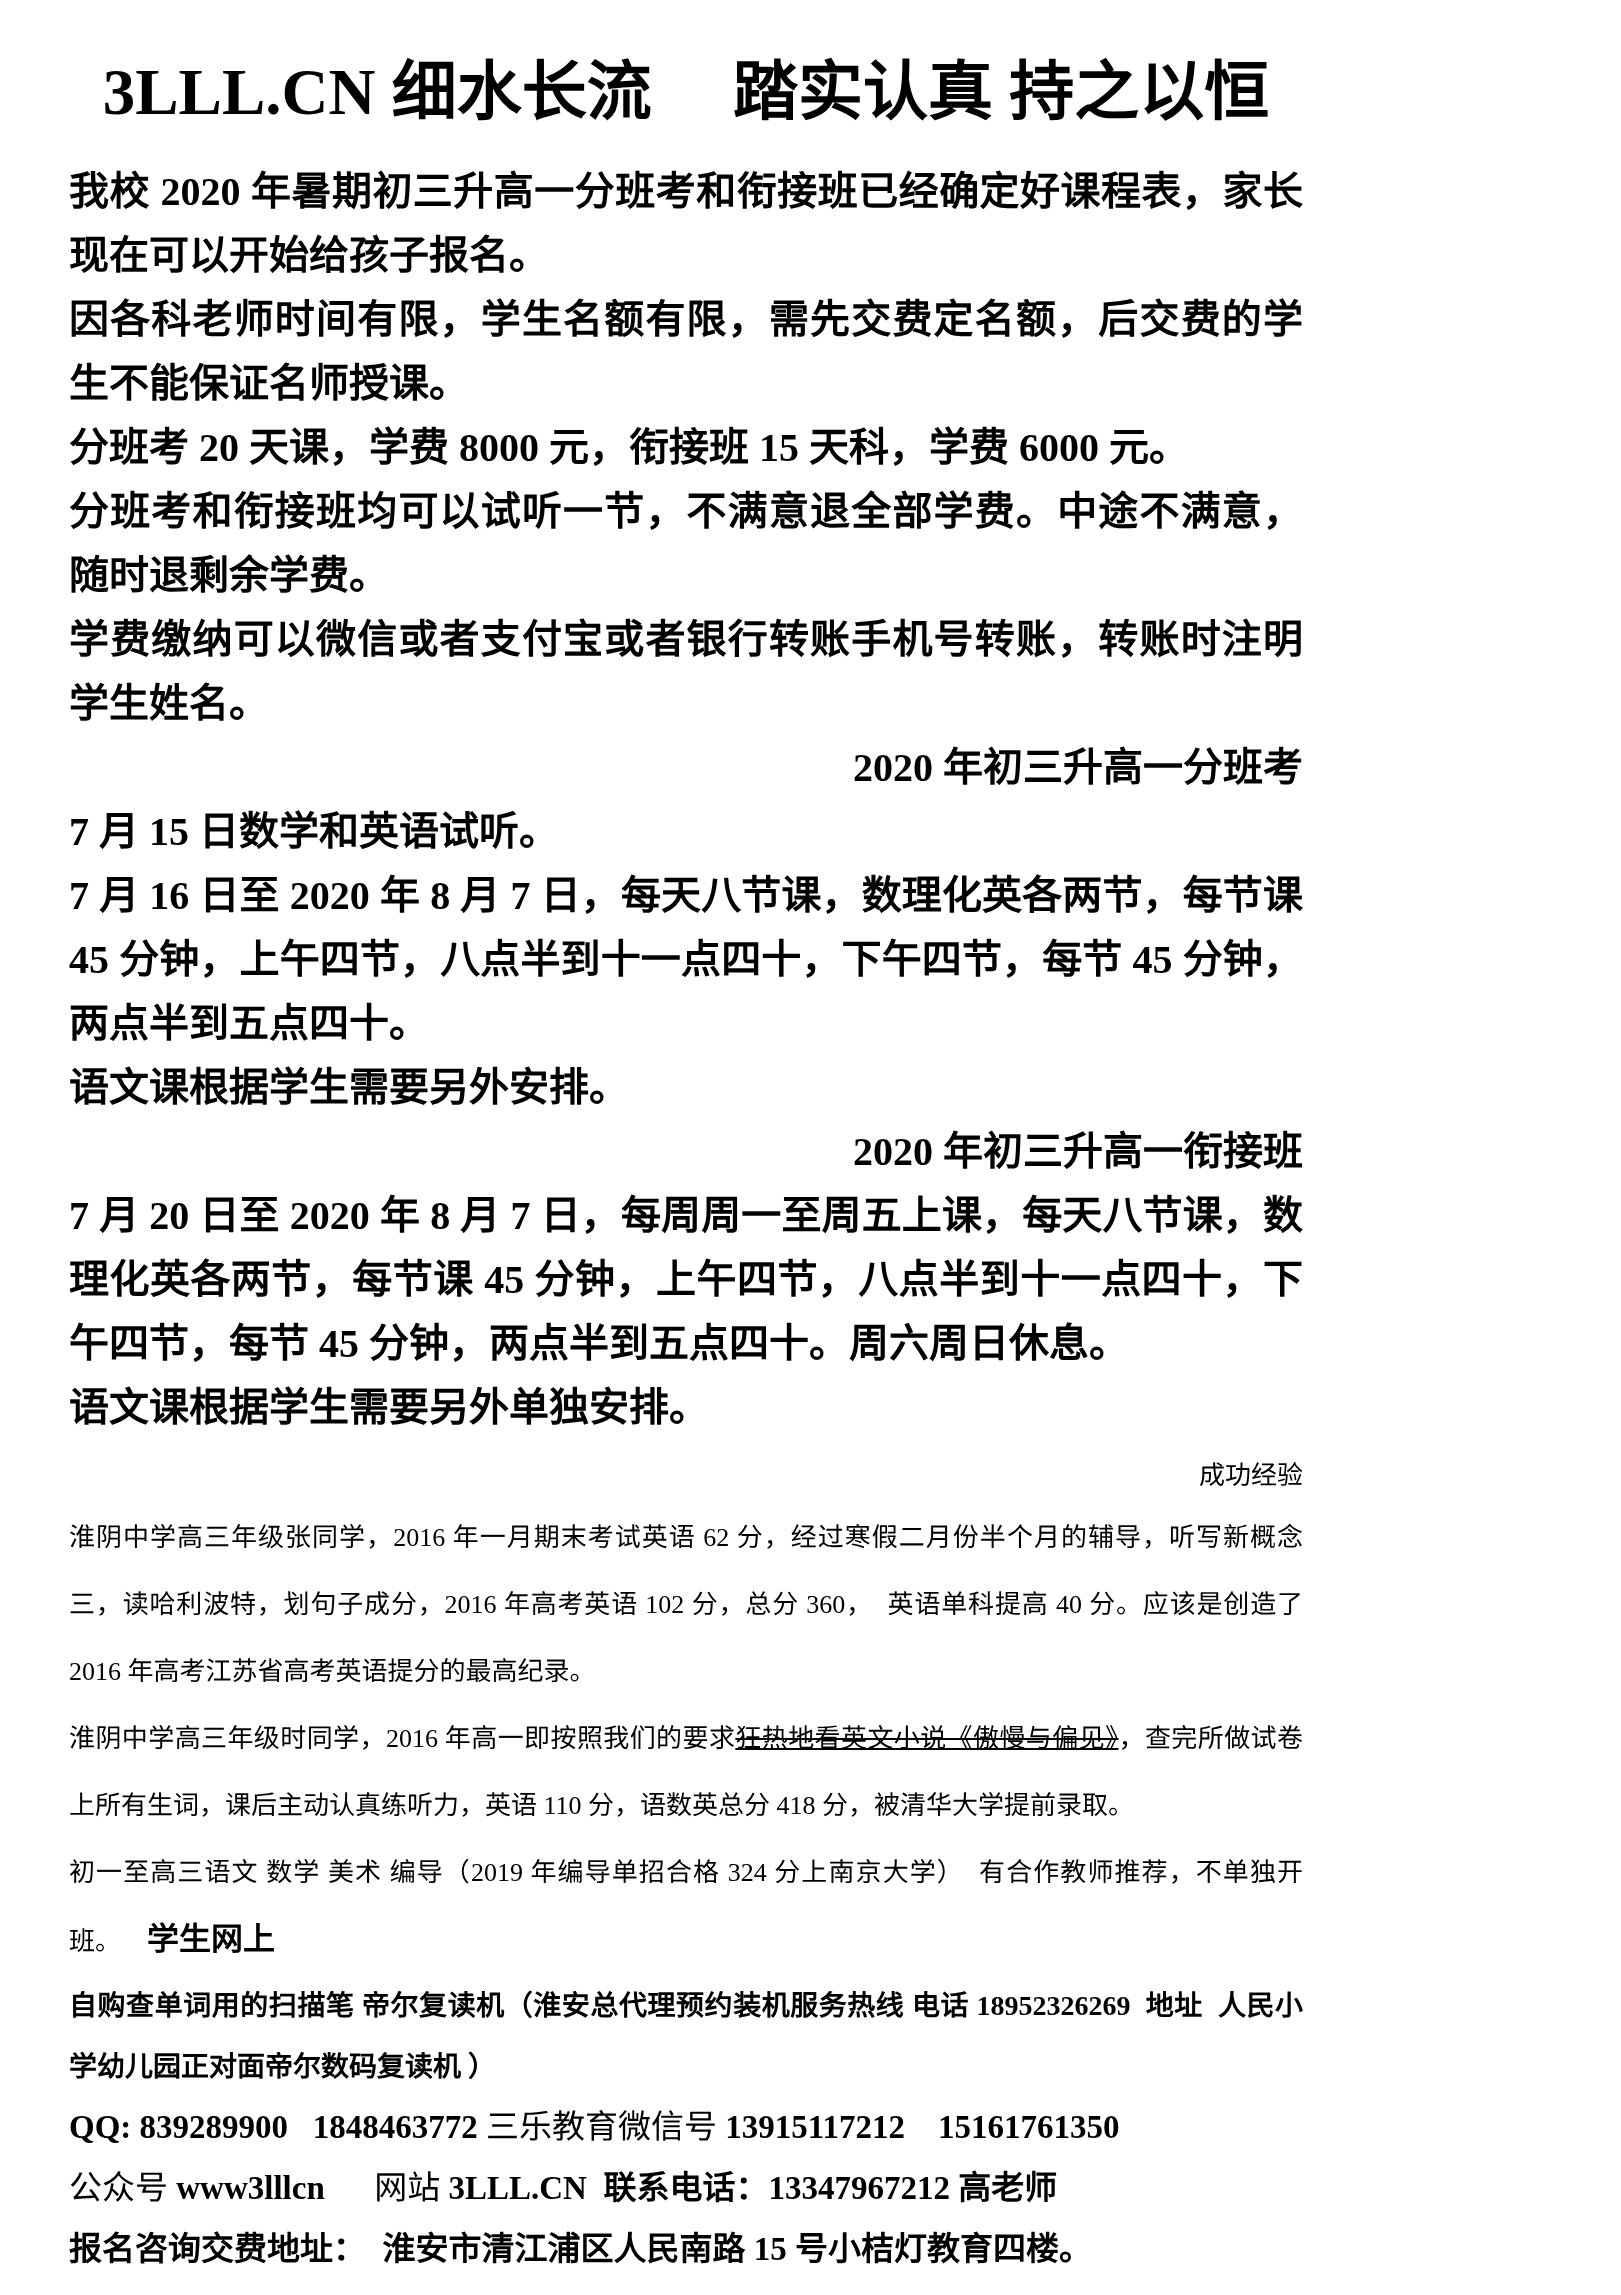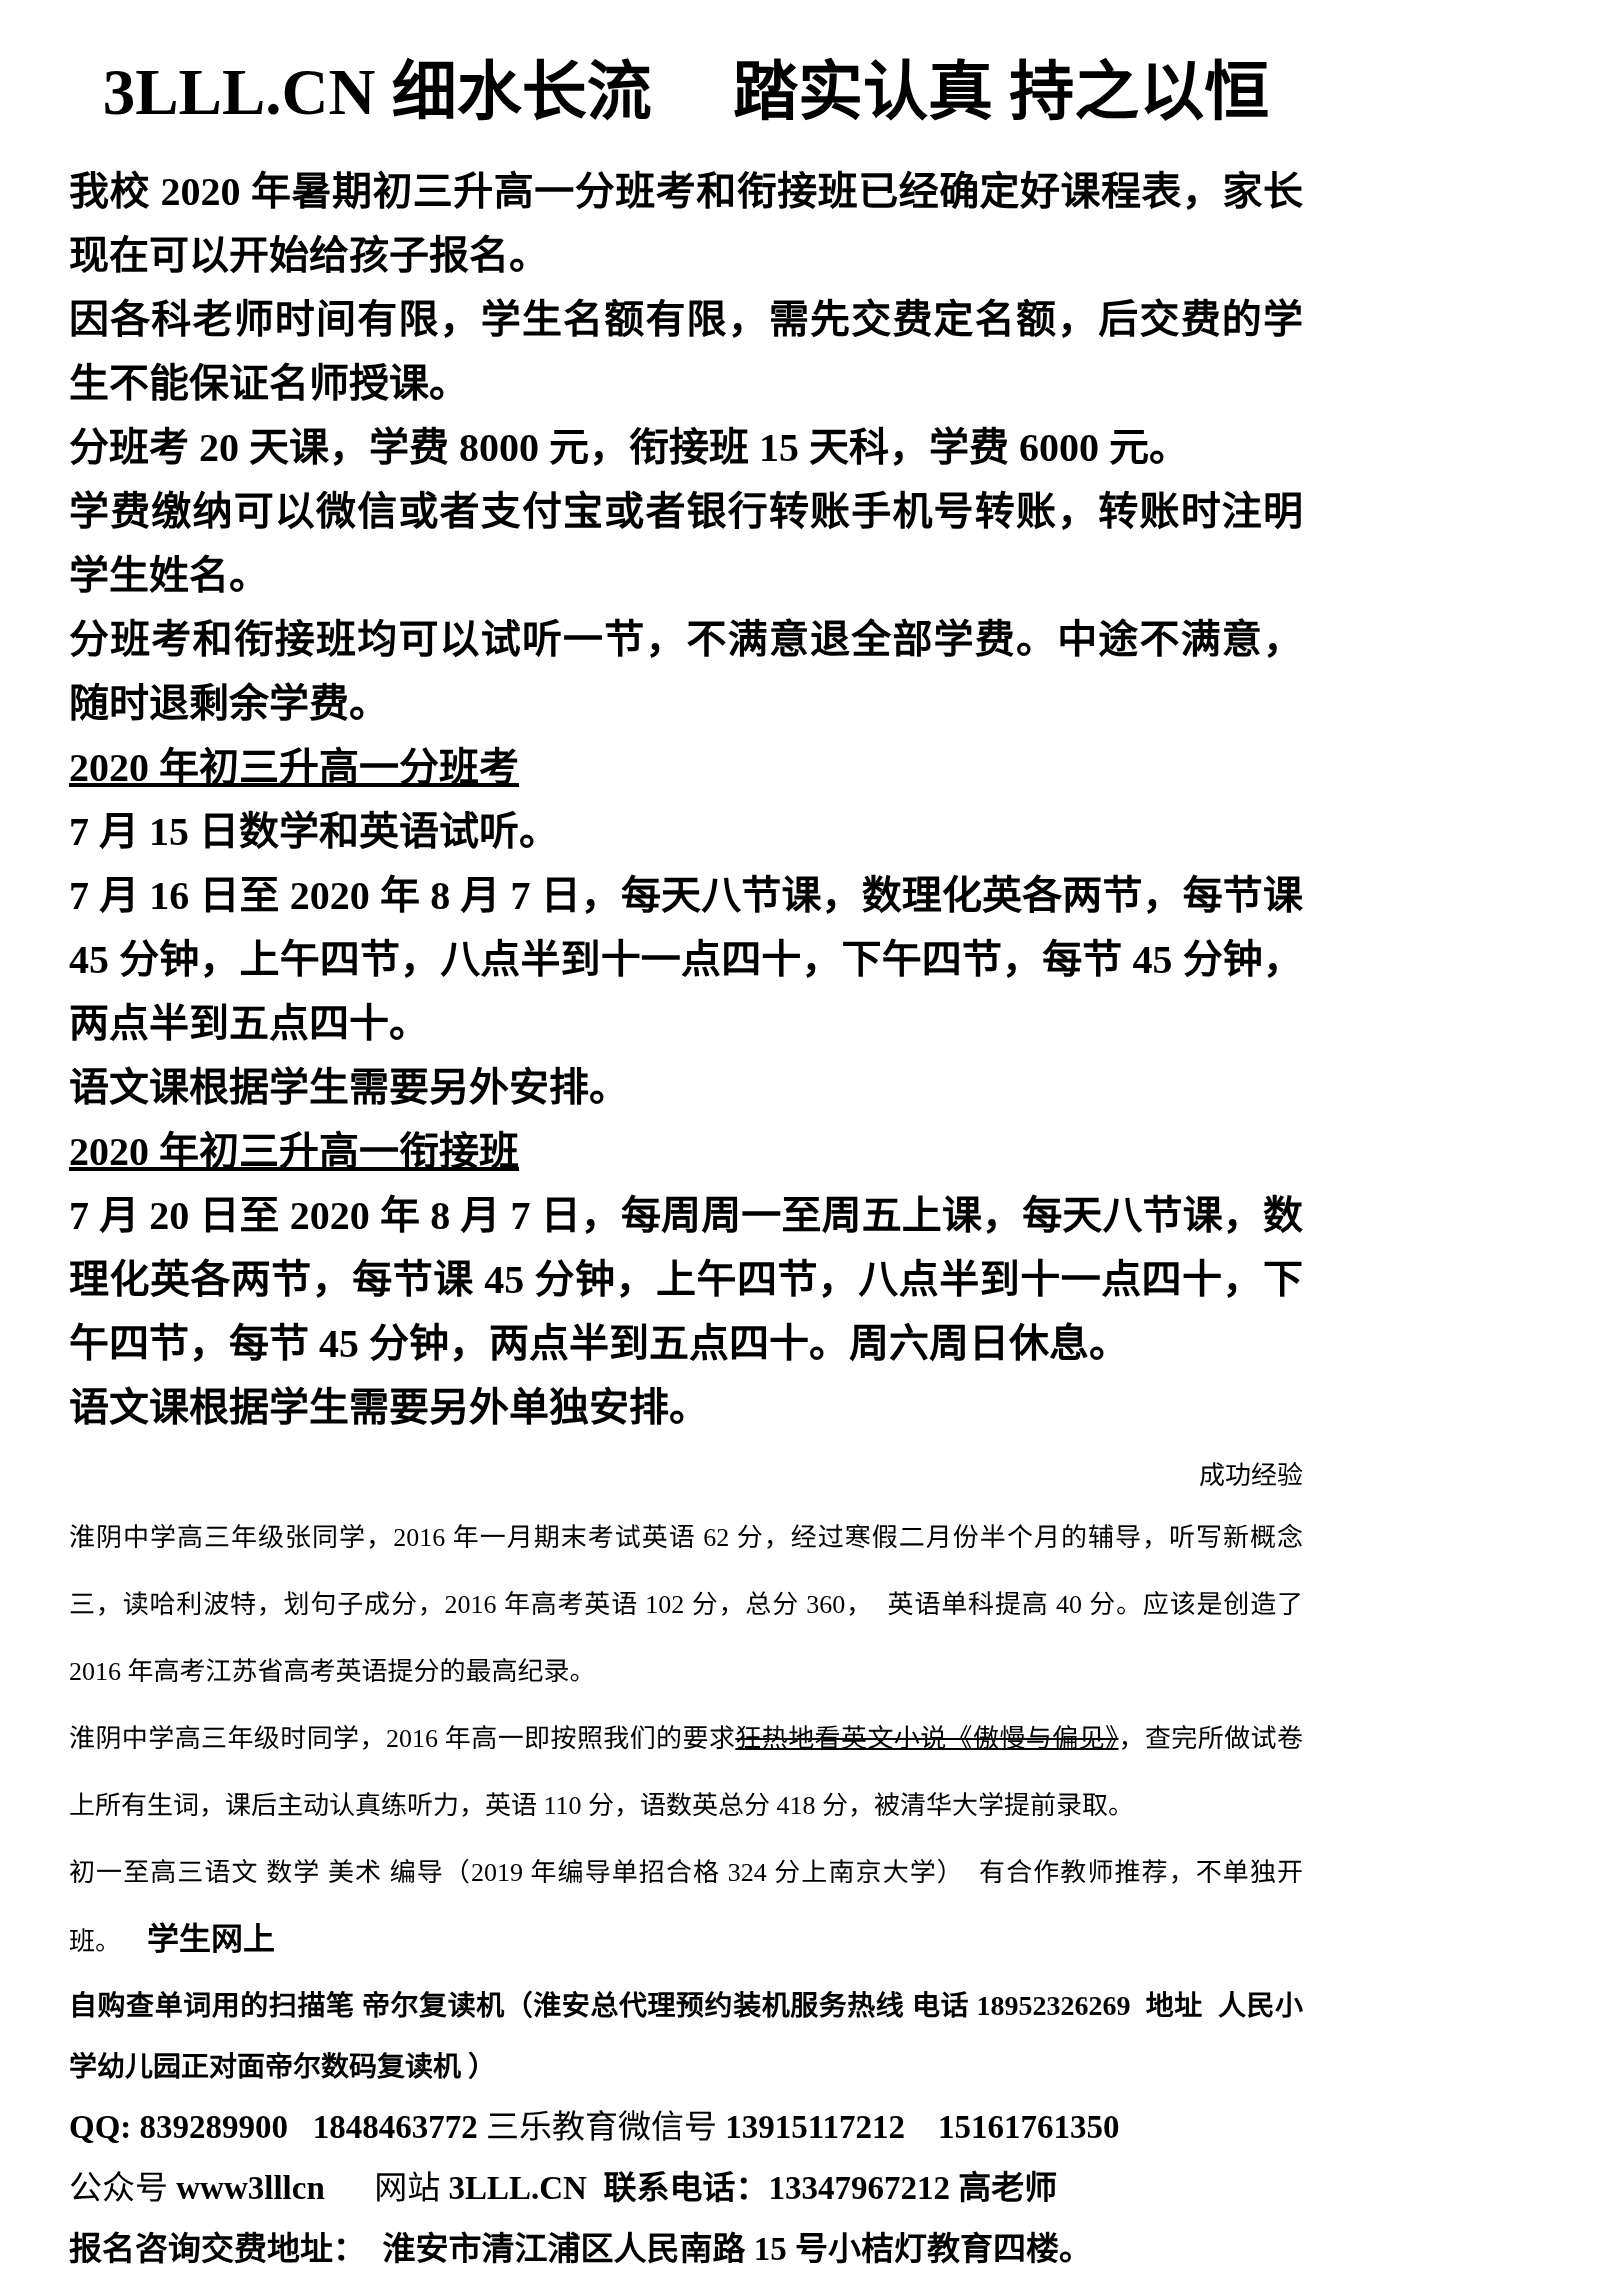--- a/index.html
+++ b/index.html
@@ -22,21 +22,21 @@
     line-height: 109px;
     white-space: pre;
   }
   p { margin: 0; }
   .body-text {
     font-size: 40px;
     font-weight: bold;
     line-height: 64px;
     text-align: justify;
   }
-  .centered { text-align: left; text-decoration: underline; }
+  .centered { text-align: right; }
   .success-heading {
     margin-top: 7.2px;
     font-size: 26px;
     font-weight: normal;
     line-height: 57px;
     text-align: right;
   }
   .small-text {
     font-size: 26px;
     font-weight: normal;
@@ -69,22 +69,22 @@
 </head>
 <body>
 
 <div class="page">
 
   <h1 class="title">3LLL.CN 细水长流　 踏实认真 持之以恒</h1>
 
   <p class="body-text">我校 2020 年暑期初三升高一分班考和衔接班已经确定好课程表，家长现在可以开始给孩子报名。</p>
   <p class="body-text">因各科老师时间有限，学生名额有限，需先交费定名额，后交费的学生不能保证名师授课。</p>
   <p class="body-text">分班考 20 天课，学费 8000 元，衔接班 15 天科，学费 6000 元。</p>
+  <p class="body-text">分班考和衔接班均可以试听一节，不满意退全部学费。中途不满意，随时退剩余学费。</p>
   <p class="body-text">学费缴纳可以微信或者支付宝或者银行转账手机号转账，转账时注明学生姓名。</p>
-  <p class="body-text">分班考和衔接班均可以试听一节，不满意退全部学费。中途不满意，随时退剩余学费。</p>
 
   <p class="body-text centered">2020 年初三升高一分班考</p>
   <p class="body-text">7 月 15 日数学和英语试听。</p>
   <p class="body-text">7 月 16 日至 2020 年 8 月 7 日，每天八节课，数理化英各两节，每节课 45 分钟，上午四节，八点半到十一点四十，下午四节，每节 45 分钟，两点半到五点四十。</p>
   <p class="body-text">语文课根据学生需要另外安排。</p>
 
   <p class="body-text centered">2020 年初三升高一衔接班</p>
   <p class="body-text">7 月 20 日至 2020 年 8 月 7 日，每周周一至周五上课，每天八节课，数理化英各两节，每节课 45 分钟，上午四节，八点半到十一点四十，下午四节，每节 45 分钟，两点半到五点四十。周六周日休息。</p>
   <p class="body-text">语文课根据学生需要另外单独安排。</p>
 

